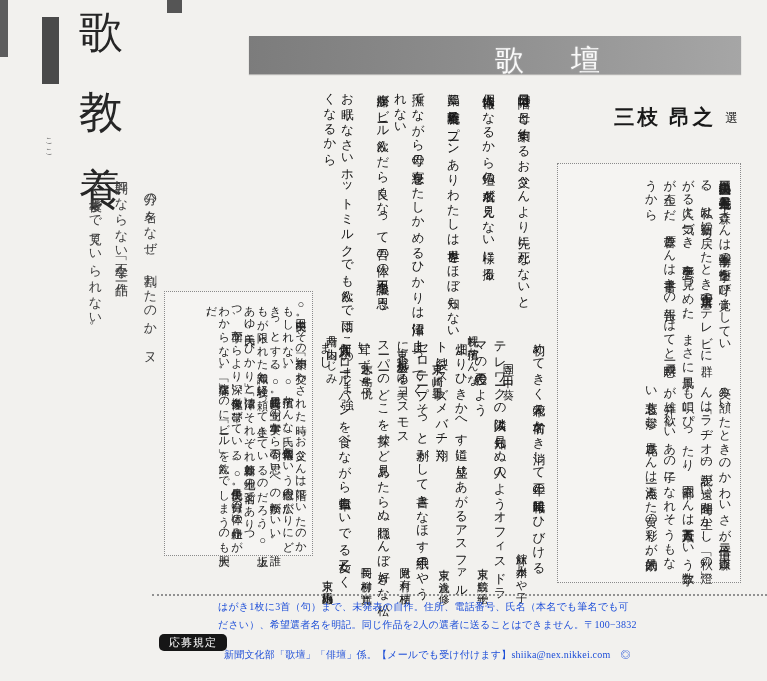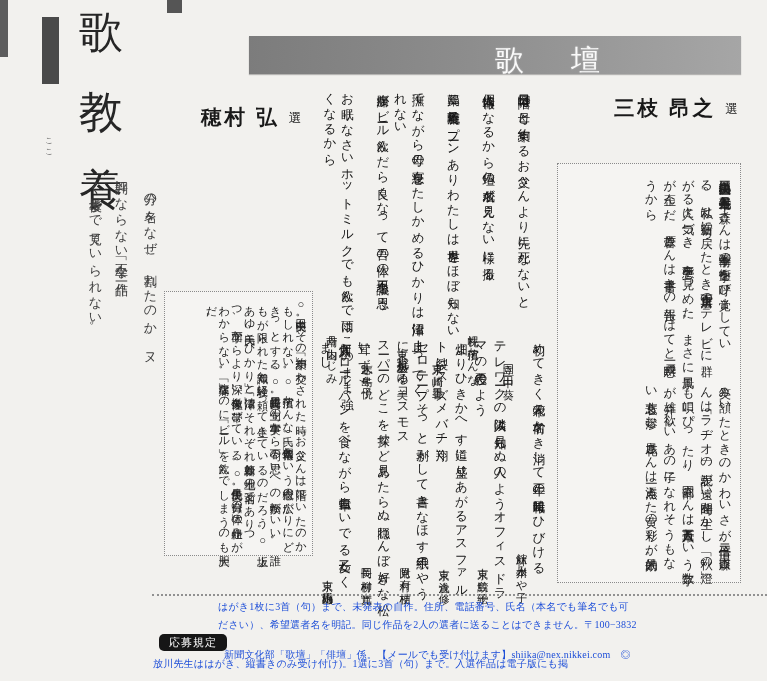--- a/index.html
+++ b/index.html
@@ -24,21 +24,21 @@
   
   .kadan-bar{left:249px;top:36px;width:492px;height:38px;
              background:linear-gradient(93deg,#7c7c7c 0%,#8d8d8d 45%,#a6a6a6 100%);
              box-shadow:0 1px 1px rgba(0,0,0,.25);}
   .kadan-title{position:absolute;left:246px;top:5px;font-size:29px;color:#fafafa;
                letter-spacing:9px;text-shadow:0 0 2px rgba(255,255,255,.4);}
 
   
   .sel-header{height:26px;white-space:nowrap;}
   .homura-header{left:201px;top:103px;}
-  .saigusa-header{left:614px;top:94px;}
+  .saigusa-header{left:614px;top:103px;}
   .sel-name{font-size:20.5px;font-weight:600;letter-spacing:3px;color:#191919;}
   .sel-suffix{font-size:12.5px;margin-left:9px;position:relative;top:-2px;color:#202020;}
 
   
   .poem-block{display:flex;flex-direction:row-reverse;}
   .homura-poems{left:320px;top:84px;width:212px;height:308px;}
   .saigusa-poems{left:315px;top:333px;width:233px;height:262px;}
   .poem{position:relative;writing-mode:vertical-rl;text-orientation:upright;
         font-size:12.5px;letter-spacing:0.8px;color:#151515;}
   .homura-poems .poem{flex:0 0 35.3px;line-height:17.6px;}
@@ -79,23 +79,20 @@
   <div class="abs big-char bc2">養</div>
   <div class="abs v margin-marks">ここ</div>
   <div class="abs v fragment frag0">分の名をなぜ、割れたのか。ヌ</div>
   <div class="abs v fragment frag1">評判にならない「不幸な作品一</div>
   <div class="abs v fragment frag2">く最後まで見ていられない。</div>
 
   <div class="abs kadan-bar">
     <span class="kadan-title">歌　壇</span>
   </div>
 
-  <div class="abs sel-header homura-header">
-    <span class="sel-name">穂村 弘</span><span class="sel-suffix">選</span>
-  </div>
   <div class="abs sel-header saigusa-header">
     <span class="sel-name">三枝 昂之</span><span class="sel-suffix">選</span>
   </div>
 
   <div class="abs poem-block homura-poems">
     <div class="poem"><span>日曜日二階で母と約束するお父さんより先に死なないと</span><span class="poem-author">国立　田中　葵</span></div>
     <div class="poem"><span>個人情報になるから仏壇の戒名が見えない様に撮る</span><span class="poem-author">札幌　濱倌かんな</span></div>
     <div class="poem"><span>薬局に離乳食用スプーンありわたしは世界をほぼ知らない</span><span class="poem-author">東京　川崎　香里</span></div>
     <div class="poem"><span>撫でながら母の寝息をたしかめるひかりは沼津に止まってくれない</span><span class="poem-author">東京　上坂あゆ美</span></div>
     <div class="poem"><span>腹痛がビール飲んだら良くなって吾の体の不思議を思う</span><span class="poem-author">志木　牛島　悦子</span></div>
@@ -118,15 +115,14 @@
   <div class="abs dotted-box saigusa-box">
     <div class="sg-row sg1">三島由紀夫自決は一九七〇年十一月二十五日、森さんは五十年前の衝撃を呼び覚ましている。私は新宿に戻ったとき京王百貨店のテレビに群がる人々に気づき、事態を見つめた。まさに風景が歪んだ。菅原さんは手書きの報告、はてと一瞬戸惑うから</div>
     <div class="sg-row sg2">笑み頷いたときのかわいさが二倍三倍。森田さんは「ラヂオ」の表記が遠い時間を生かし、「秋の燈」も唄にぴったり。園部さんは三千六百万人という数字が雄弁。欲しいあの子になれそうもない悲哀も滲む。風花さんは一点添えた黄の彩りが効果的。</div>
   </div>
 
   <div class="abs divider"></div>
   <div class="abs sub-line sl1">はがき1枚に3首（句）まで、未発表の自作。住所、電話番号、氏名（本名でも筆名でも可</div>
   <div class="abs sub-line sl2">ださい）、希望選者名を明記。同じ作品を2人の選者に送ることはできません。〒100−3832</div>
   <div class="abs badge">応募規定</div>
   <div class="abs sub-line sl3">新聞文化部「歌壇」「俳壇」係。【メールでも受け付けます】shiika@nex.nikkei.com　◎</div>
-  <div class="abs sub-line sl4">放川先生ははがき、縦書きのみ受け付け)。1選に3首（句）まで。入選作品は電子版にも掲</div>
 
 </div>
 
 </body></html>

